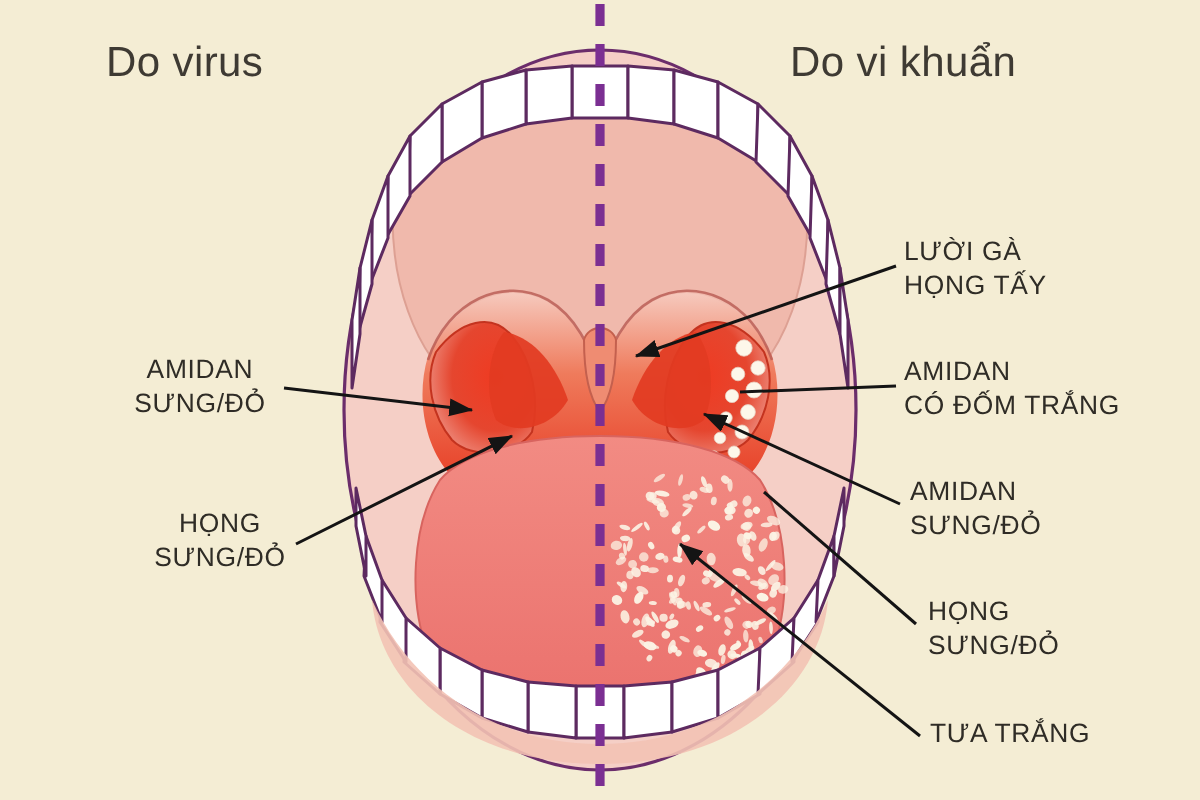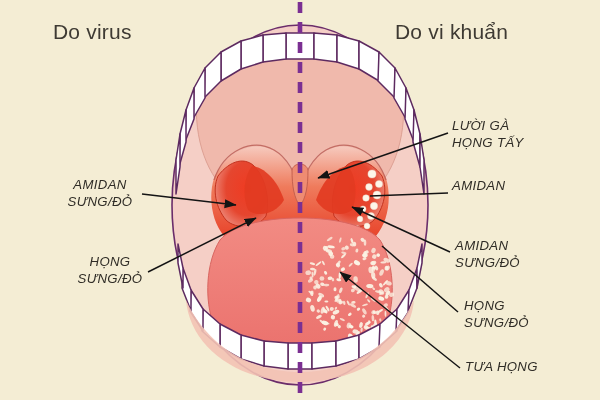--- a/index.html
+++ b/index.html
@@ -21,21 +21,21 @@
   #title-left{left:53px;top:20px;}
   #title-right{left:395px;top:20px;}
   .lbl{
     position:absolute;
     font-size:13.2px;
     color:#2f2c26;
     letter-spacing:.35px;
     line-height:17px;
     white-space:nowrap;
   }
-  .lbl span{display:block;font-style:italic;}
+  .lbl span{display:block;}
   #lbl-amidan-l{left:40px;top:176px;text-align:center;width:120px;}
   #lbl-hong-l{left:60px;top:253px;text-align:center;width:100px;}
   #lbl-luoiga{left:452px;top:117px;}
   #lbl-amidan-dom{left:452px;top:177px;}
   #lbl-amidan-r{left:455px;top:237px;}
   #lbl-hong-r{left:464px;top:297px;}
   #lbl-tualuoi{left:465px;top:358px;}
 </style>
 </head>
 <body>
@@ -340,26 +340,27 @@
     <span>HỌNG</span>
     <span>SƯNG/ĐỎ</span>
   </div>
 
   <div class="lbl" id="lbl-luoiga">
     <span>LƯỜI GÀ</span>
     <span>HỌNG TẤY</span>
   </div>
   <div class="lbl" id="lbl-amidan-dom">
     <span>AMIDAN</span>
+    <span>CÓ ĐỐM TRẮNG</span>
   </div>
   <div class="lbl" id="lbl-amidan-r">
     <span>AMIDAN</span>
     <span>SƯNG/ĐỎ</span>
   </div>
   <div class="lbl" id="lbl-hong-r">
     <span>HỌNG</span>
     <span>SƯNG/ĐỎ</span>
   </div>
   <div class="lbl" id="lbl-tualuoi">
-    <span>TƯA HỌNG</span>
+    <span>TƯA TRẮNG</span>
   </div>
 
 </div>
 
 </body></html>

